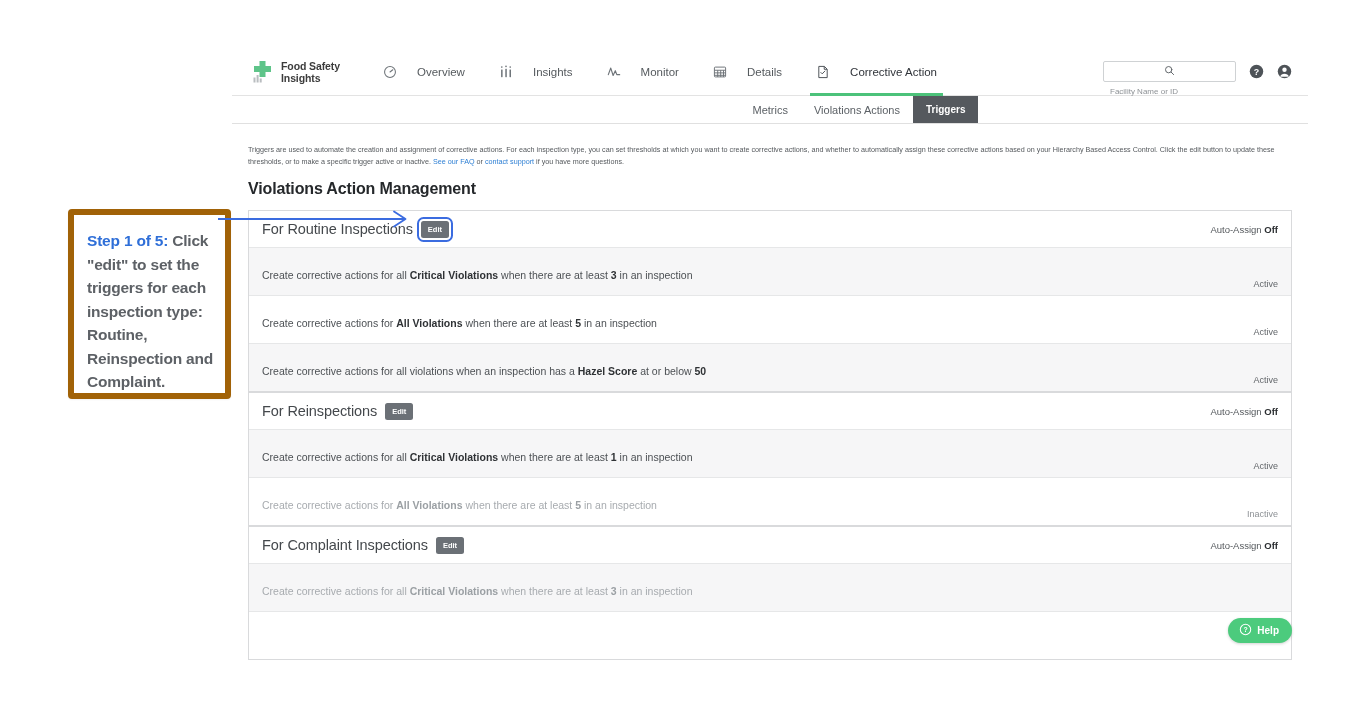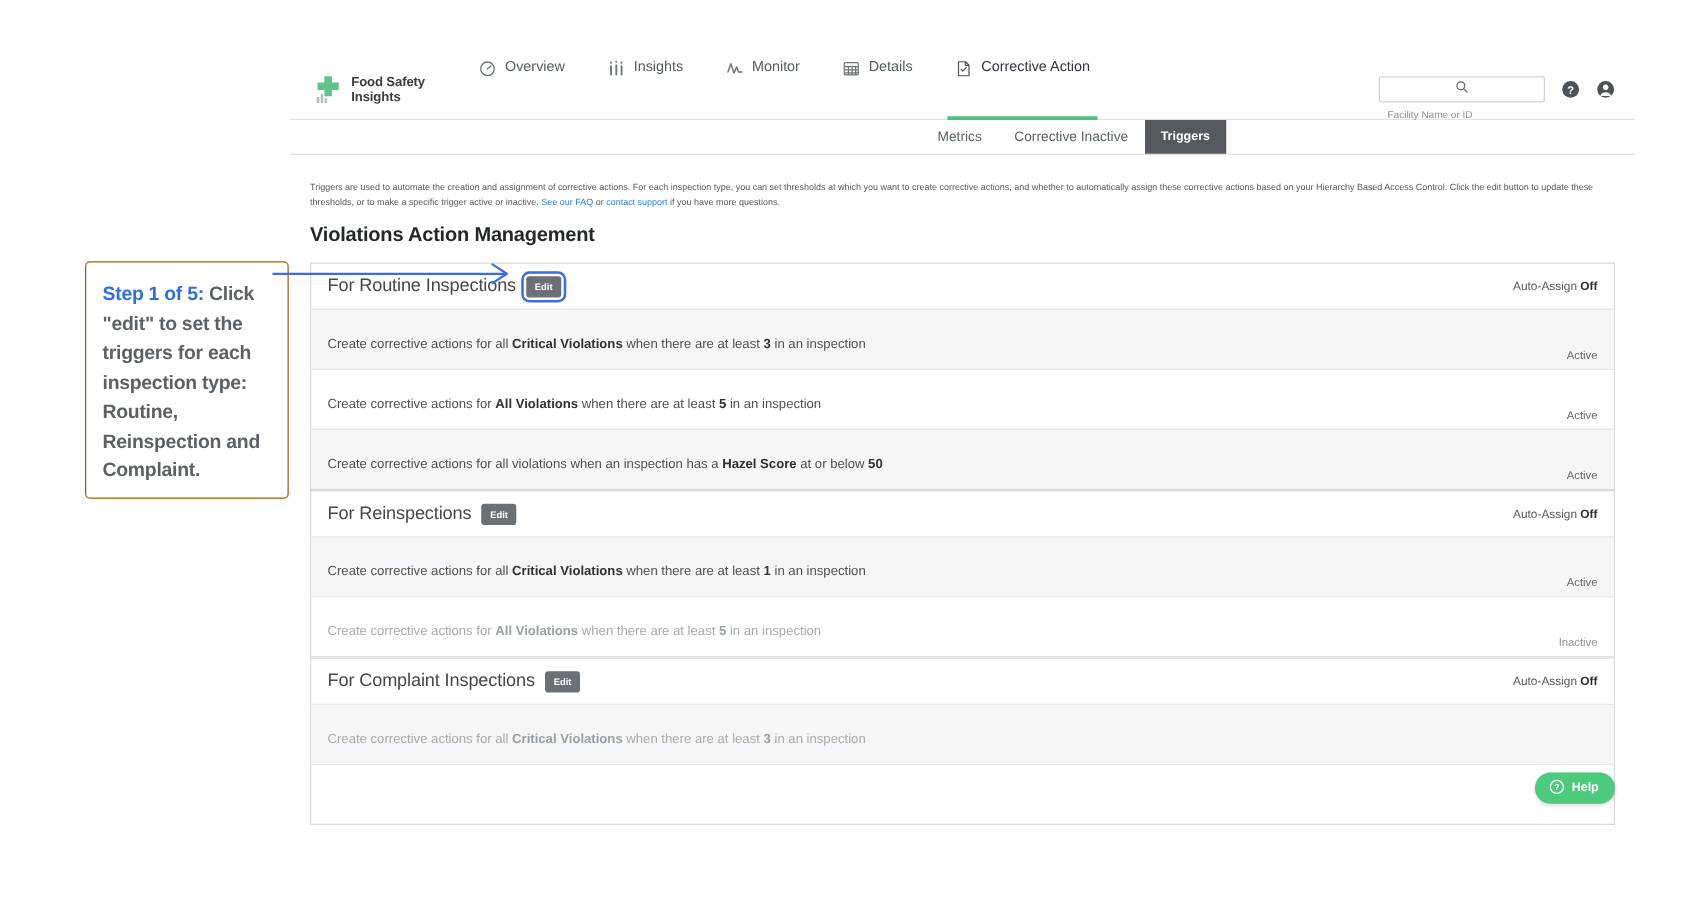--- a/index.html
+++ b/index.html
@@ -59,21 +59,22 @@
     line-height: 12px;
     letter-spacing: -0.1px;
   }
   .navlinks {
     display: flex;
     align-items: center;
     height: 48px;
   }
   .navitem {
     display: flex;
-    gap: 7px;
+    align-items: center;
+    gap: 20px;
     height: 48px;
     padding: 0 17px;
     font-size: 11.5px;
     color: #555a5e;
     position: relative;
     cursor: pointer;
     white-space: nowrap;
   }
   .navitem.active { color: #30343a; }
   .navitem.active::after {
@@ -261,21 +262,21 @@
   }
 
   
   .callout {
     position: absolute;
     left: 68px;
     top: 209px;
     width: 163px;
     height: 190px;
     background: #ffffff;
-    border: 1px solid #a16207;
+    border: 6px solid #a16207;
     border-radius: 4px;
     box-sizing: border-box;
     padding: 14px 11px 0 13px;
     box-shadow: 0 1px 2px rgba(0,0,0,0.05);
   }
   .callout-text {
     font-size: 15.5px;
     line-height: 23.5px;
     color: #5d6166;
     font-weight: bold;
@@ -399,21 +400,21 @@
             <circle cx="8" cy="6.1" r="2.35" fill="#ffffff"></circle>
             <path d="M3.4 13.6 a4.8 4.3 0 0 1 9.2 0 z" fill="#ffffff"></path>
           </svg>
         </span>
       </div>
     </div>
 
     <div class="subnav">
       <div class="subnav-inner">
         <div class="subtab">Metrics</div>
-        <div class="subtab">Corrective Inactive</div>
+        <div class="subtab">Violations Actions</div>
         <div class="subtab active">Triggers</div>
       </div>
     </div>
 
     <div class="content">
 
       <p class="intro"><span>Triggers are used to automate the creation and assignment of corrective actions. For each inspection type, you can set thresholds at which you want to create corrective actions, and whether to automatically assign these corrective actions based on your Hierarchy Based Access Control. Click the edit button to update these thresholds, or to make a specific trigger active or inactive. </span><a href="#">See our FAQ</a><span> or </span><a href="#">contact support</a><span> if you have more questions.</span></p>
 
       <h1 class="page-title">Violations Action Management</h1>
 

